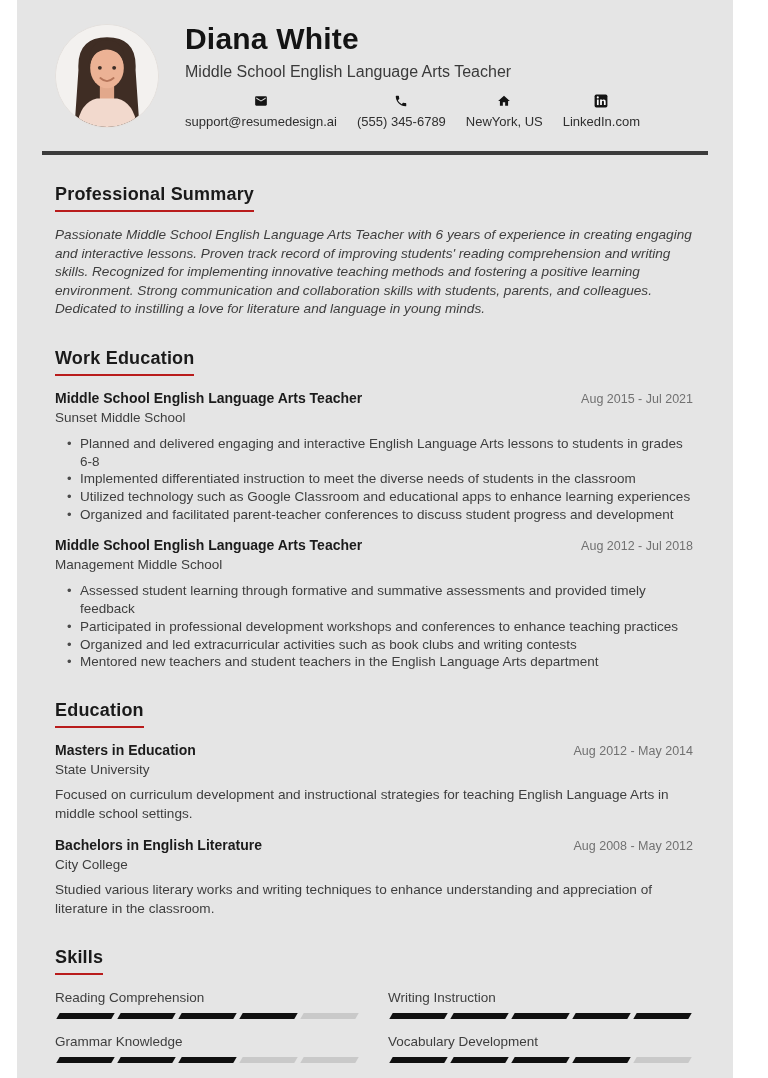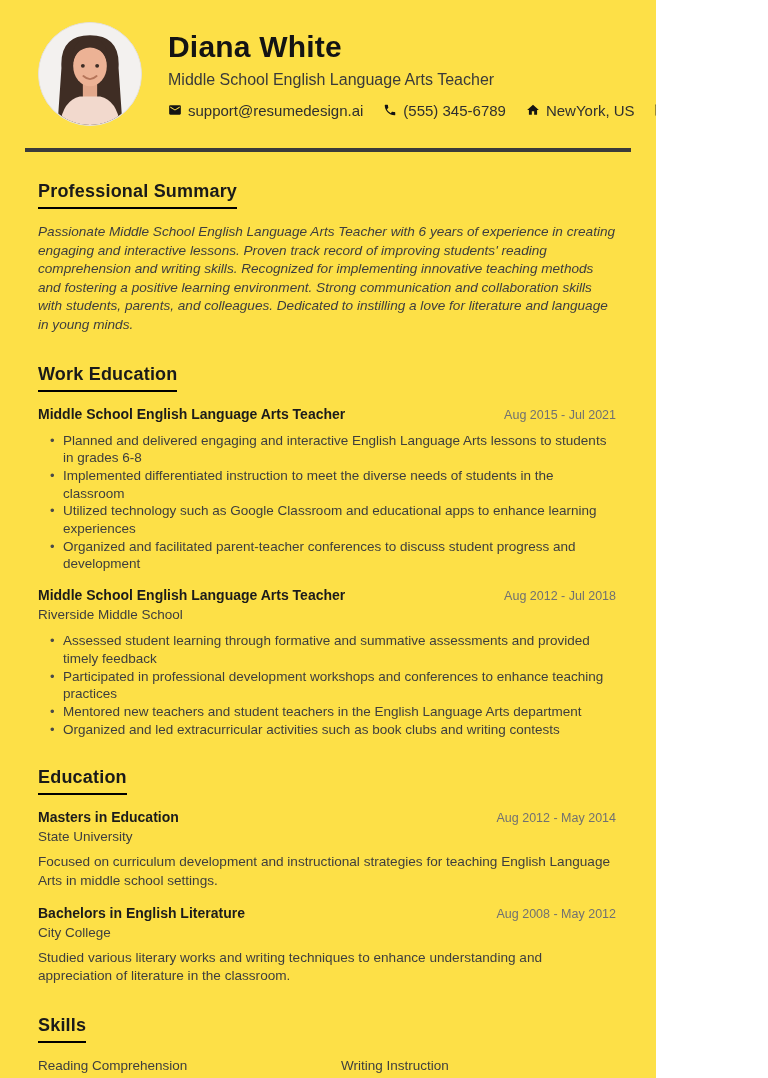--- a/index.html
+++ b/index.html
@@ -2,47 +2,47 @@
 <html><head>
 <meta charset="utf-8">
 <style>
   * { margin: 0; padding: 0; box-sizing: border-box; }
   html, body { background: #ffffff; }
   body {
     width: 768px; height: 1078px; overflow: hidden;
     font-family: "Liberation Sans", sans-serif;
     color: #3e3e3e;
   }
-  .page { width: 656px; height: 1078px; overflow: hidden; background: #fde047; }
+  .page { width: 716px; height: 1078px; overflow: hidden; background: #e5e5e5; margin-left: 17px; }
 
   
   .header { display: flex; align-items: center; padding: 22px 40px 0 38px; gap: 26px; }
   .avatar {
     width: 104px; height: 104px; border-radius: 50%;
     flex: 0 0 104px; overflow: hidden; border: 1px solid #e4e0dd;
     background: #f3f1ef;
   }
   .avatar svg { display: block; width: 100%; height: 100%; }
   .header-text { flex: 1; }
   .name { font-size: 30px; font-weight: 700; color: #141414; letter-spacing: 0.2px; }
   .subtitle { font-size: 16px; color: #3a3a3a; margin-top: 7px; }
   .contacts { display: flex; align-items: center; gap: 20px; margin-top: 13px; flex-wrap: nowrap; }
-  .contact { display: flex; align-items: center; gap: 6px; font-size: 15px; color: #2f2f2f; white-space: nowrap; }
+  .contact { display: flex; align-items: center; gap: 6px; font-size: 13px; color: #2f2f2f; white-space: nowrap; flex-direction: column; }
   .contact .icon { width: 14px; height: 14px; display: inline-flex; }
   .contact .icon svg { width: 14px; height: 14px; fill: #141414; }
 
   .divider { height: 4px; background: #3b3b3b; margin: 22px 25px 0 25px; }
 
   
   .main { padding: 0 40px 0 38px; }
   .section { margin-top: 29px; }
   .section-heading {
     display: inline-block;
     font-size: 18px; font-weight: 700; color: #1a1a1a;
-    padding-bottom: 5px; border-bottom: 2px solid #000000;
+    padding-bottom: 5px; border-bottom: 2px solid #b91c1c;
     letter-spacing: 0.2px;
   }
   .summary-text { margin-top: 14px; font-size: 13.6px; line-height: 18.6px; color: #3e3e3e; font-style: italic; }
 
   
   .entry { margin-top: 14px; }
   .entry-head { display: flex; justify-content: space-between; align-items: baseline; }
   .entry-title { font-size: 14px; font-weight: 700; color: #1b1b1b; }
   .entry-dates { font-size: 12.5px; color: #717171; }
   .entry-org { font-size: 13.5px; color: #3e3e3e; margin-top: 4px; }
@@ -146,39 +146,40 @@
     </div>
 
     <div class="section">
       <div class="section-heading">Work Education</div>
 
       <div class="entry">
         <div class="entry-head">
           <span class="entry-title">Middle School English Language Arts Teacher</span>
           <span class="entry-dates">Aug 2015 - Jul 2021</span>
         </div>
+        <div class="entry-org">Sunset Middle School</div>
         <ul class="bullets">
           <li>Planned and delivered engaging and interactive English Language Arts lessons to students in grades 6-8</li>
           <li>Implemented differentiated instruction to meet the diverse needs of students in the classroom</li>
           <li>Utilized technology such as Google Classroom and educational apps to enhance learning experiences</li>
           <li>Organized and facilitated parent-teacher conferences to discuss student progress and development</li>
         </ul>
       </div>
 
       <div class="entry">
         <div class="entry-head">
           <span class="entry-title">Middle School English Language Arts Teacher</span>
           <span class="entry-dates">Aug 2012 - Jul 2018</span>
         </div>
-        <div class="entry-org">Riverside Middle School</div>
+        <div class="entry-org">Management Middle School</div>
         <ul class="bullets">
           <li>Assessed student learning through formative and summative assessments and provided timely feedback</li>
           <li>Participated in professional development workshops and conferences to enhance teaching practices</li>
+          <li>Organized and led extracurricular activities such as book clubs and writing contests</li>
           <li>Mentored new teachers and student teachers in the English Language Arts department</li>
-          <li>Organized and led extracurricular activities such as book clubs and writing contests</li>
         </ul>
       </div>
     </div>
 
     <div class="section">
       <div class="section-heading">Education</div>
 
       <div class="entry">
         <div class="entry-head">
           <span class="entry-title">Masters in Education</span>
@@ -215,20 +216,30 @@
           <div class="skill-name">Writing Instruction</div>
           <div class="skill-bar">
               <span class="seg filled"></span>
               <span class="seg filled"></span>
               <span class="seg filled"></span>
               <span class="seg filled"></span>
               <span class="seg filled"></span>
             </div>
         </div>
         <div class="skill-item">
+          <div class="skill-name">Grammar Knowledge</div>
+          <div class="skill-bar">
+              <span class="seg filled"></span>
+              <span class="seg filled"></span>
+              <span class="seg filled"></span>
+              <span class="seg empty"></span>
+              <span class="seg empty"></span>
+            </div>
+        </div>
+        <div class="skill-item">
           <div class="skill-name">Vocabulary Development</div>
           <div class="skill-bar">
               <span class="seg filled"></span>
               <span class="seg filled"></span>
               <span class="seg filled"></span>
               <span class="seg filled"></span>
               <span class="seg empty"></span>
             </div>
         </div>
         <div class="skill-item">

